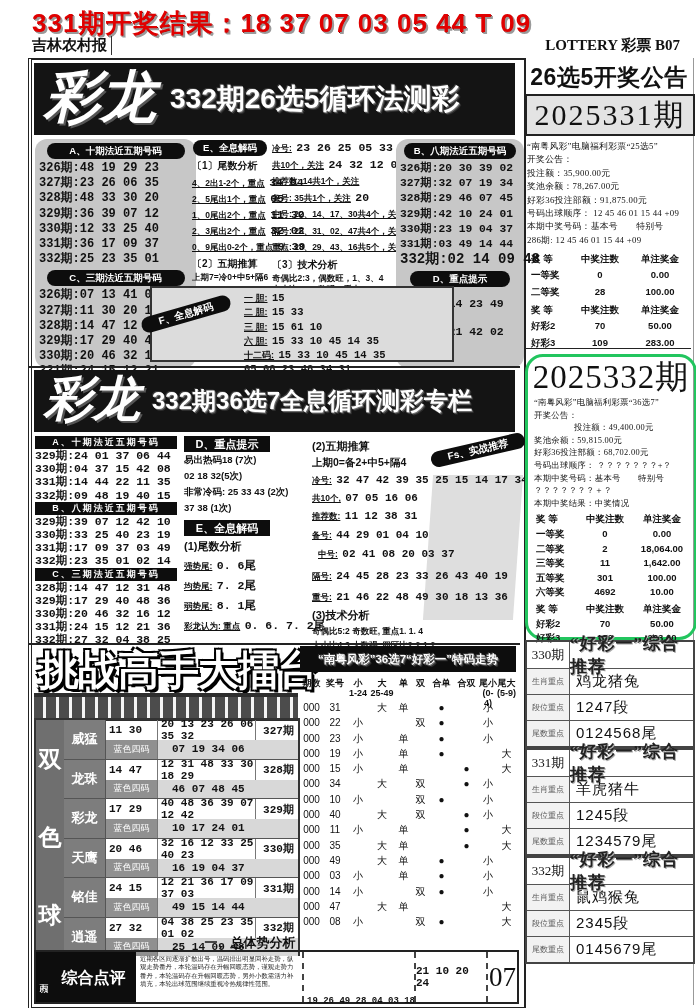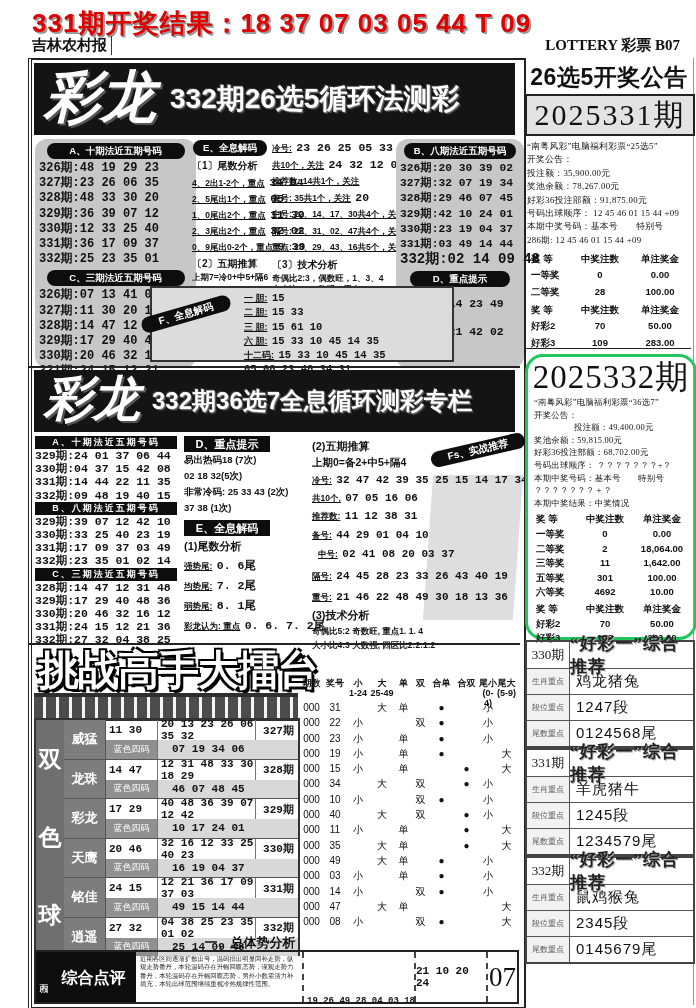--- a/index.html
+++ b/index.html
@@ -343,20 +343,21 @@
         <div class="pname">逍遥</div>
         <div class="pcell">27 32</div>
         <div class="pcell">04 38 25 23 35 01 02</div>
         <div class="pcell piss">332期</div>
         <div class="blab">蓝色四码</div>
         <div class="bnum">25 14 09 48</div>
       </div>
       </div>
   </div>
 
+  <div class="abs blackbar btitle" style="left:300px;top:646px;width:216px;font-size:11.5px;line-height:26px;">“南粤风彩”36选7“好彩一”特码走势</div>
   <div class="abs tt tth" style="left:300px;top:676px;width:216px;">
 
   <div>期数</div>
       <div>奖号</div>
       <div>小
 1-24</div>
       <div>大
 25-49</div>
       <div>单</div>
       <div>双</div>

